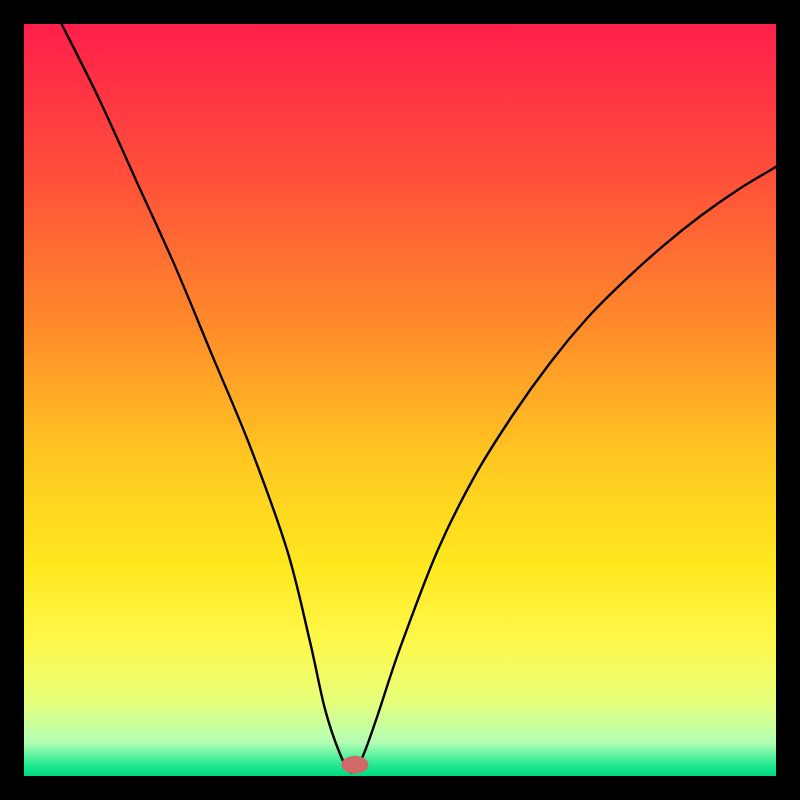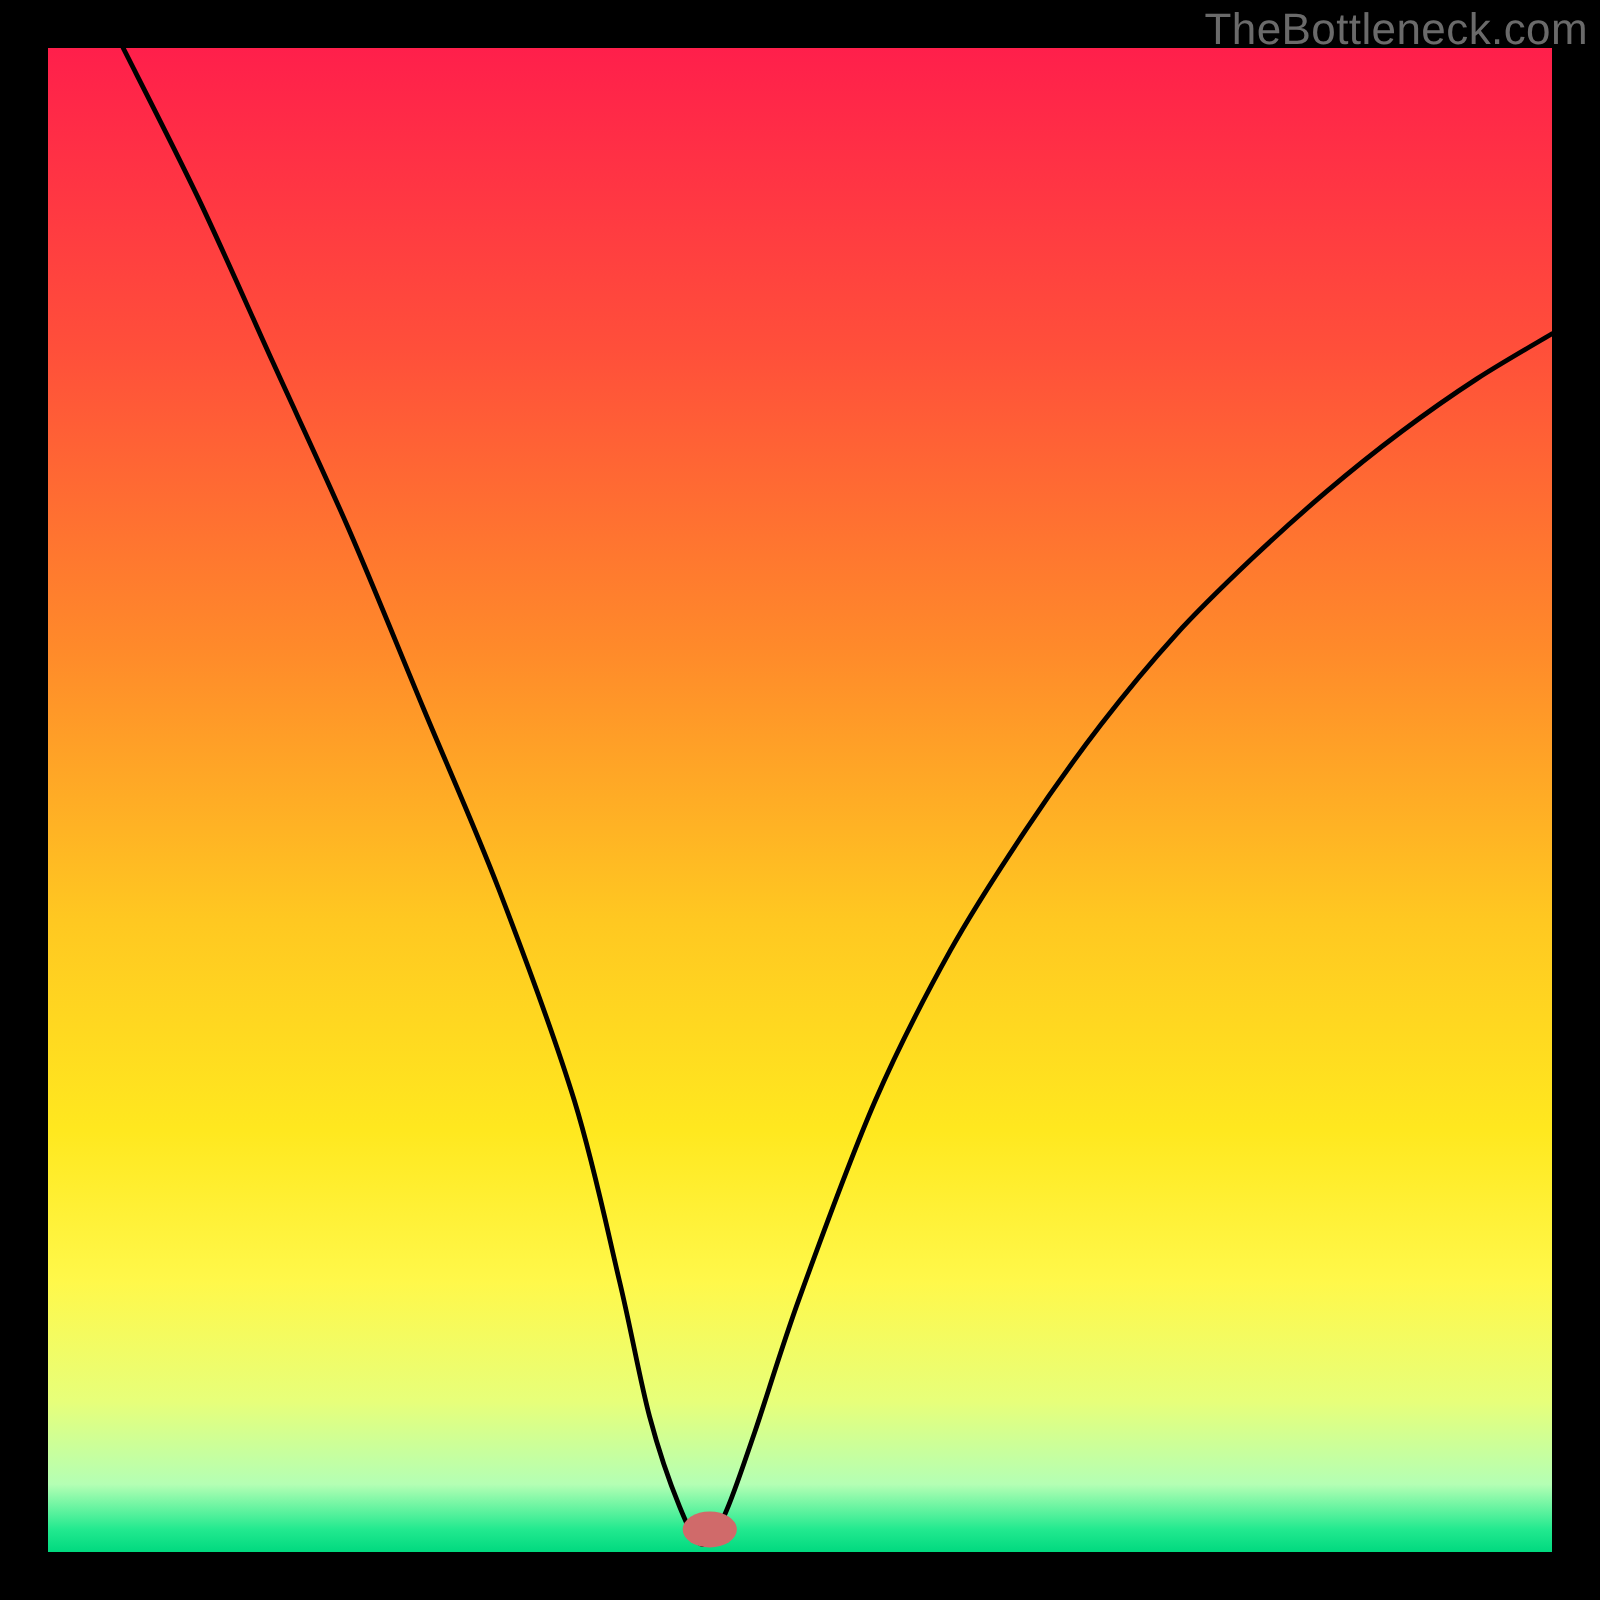--- a/index.html
+++ b/index.html
@@ -36,21 +36,20 @@
     user-select: none;
   }
   svg {
     display: block;
   }
 </style>
 </head>
 <body>
 
 <div class="frame">
-  <div class="watermark">TheBottleneck.com</div>
   <div class="plot-area">
     <svg id="chart-svg" width="752" height="752" viewBox="0 0 752 752" preserveAspectRatio="none">
       <defs>
         <linearGradient id="bg-grad" x1="0" y1="0" x2="0" y2="1">
             <stop offset="0%" stop-color="#ff1f4b"></stop>
             <stop offset="20%" stop-color="#ff4f3a"></stop>
             <stop offset="40%" stop-color="#ff8a2a"></stop>
             <stop offset="57.99999999999999%" stop-color="#ffc821"></stop>
             <stop offset="72%" stop-color="#ffe81f"></stop>
             <stop offset="82%" stop-color="#fff84a"></stop>

